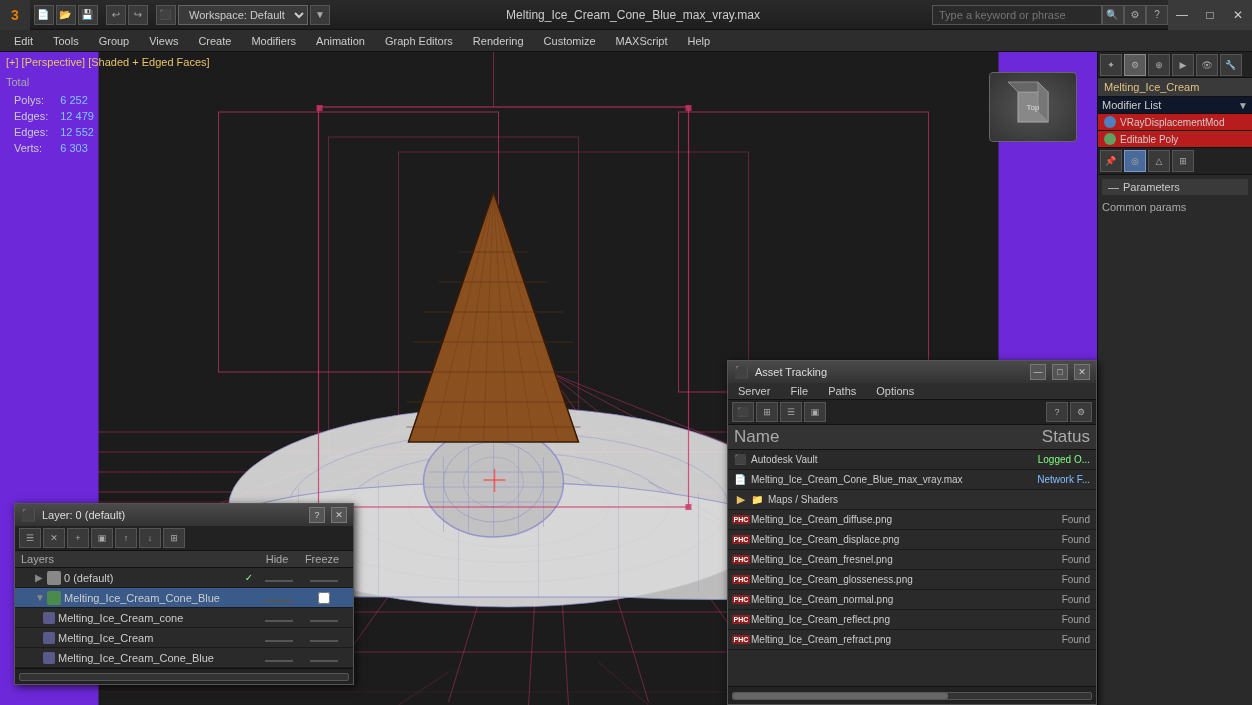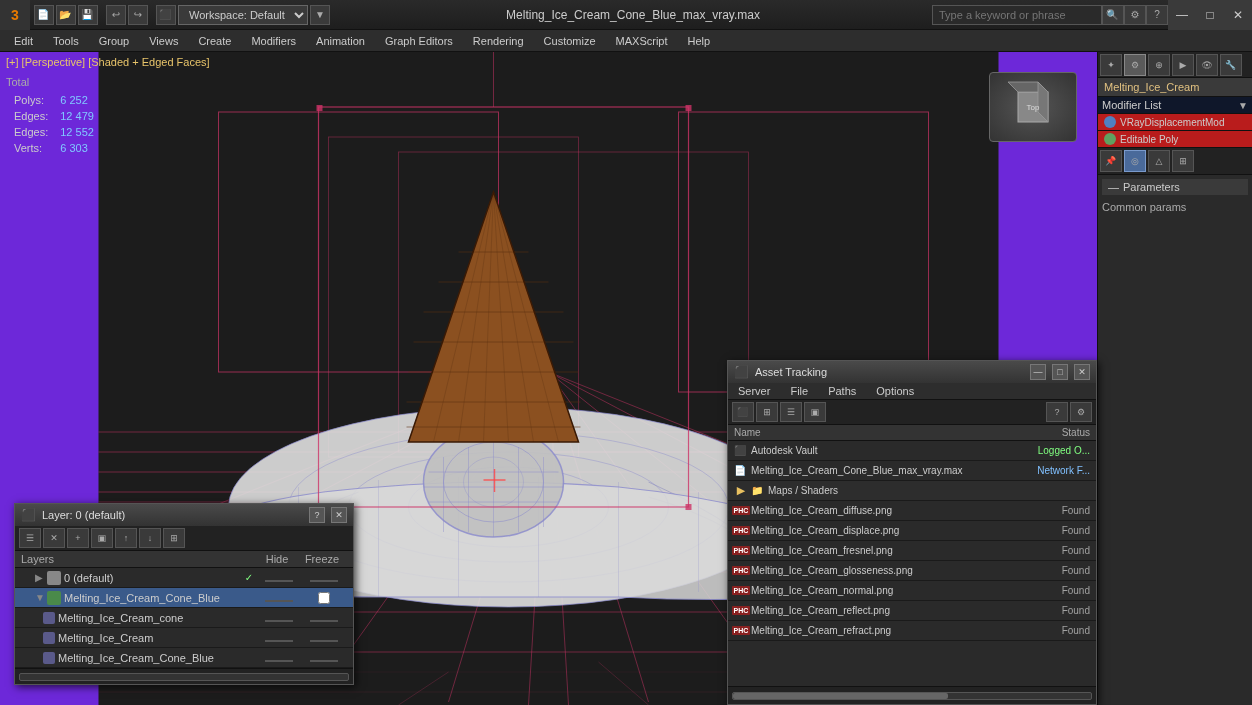--- a/index.html
+++ b/index.html
@@ -445,21 +445,21 @@
       background: #3a3a3a; border: 1px solid #555;
       display: flex; align-items: center; justify-content: center;
       font-size: 9px; cursor: pointer; color: #aaa;
     }
     .at-btn-right { margin-left: auto; }
     #asset-table-header {
       display: flex;
       background: #333;
       padding: 2px 6px;
       border-bottom: 1px solid #111;
-      font-size: 10px;
+      font-size: 17px;
       color: #aaa;
       flex-shrink: 0;
     }
     #asset-table-header .col-name { flex: 1; }
     #asset-table-header .col-status { width: 80px; text-align: right; }
     #asset-list {
       flex: 1;
       overflow-y: auto;
     }
     .asset-row {

